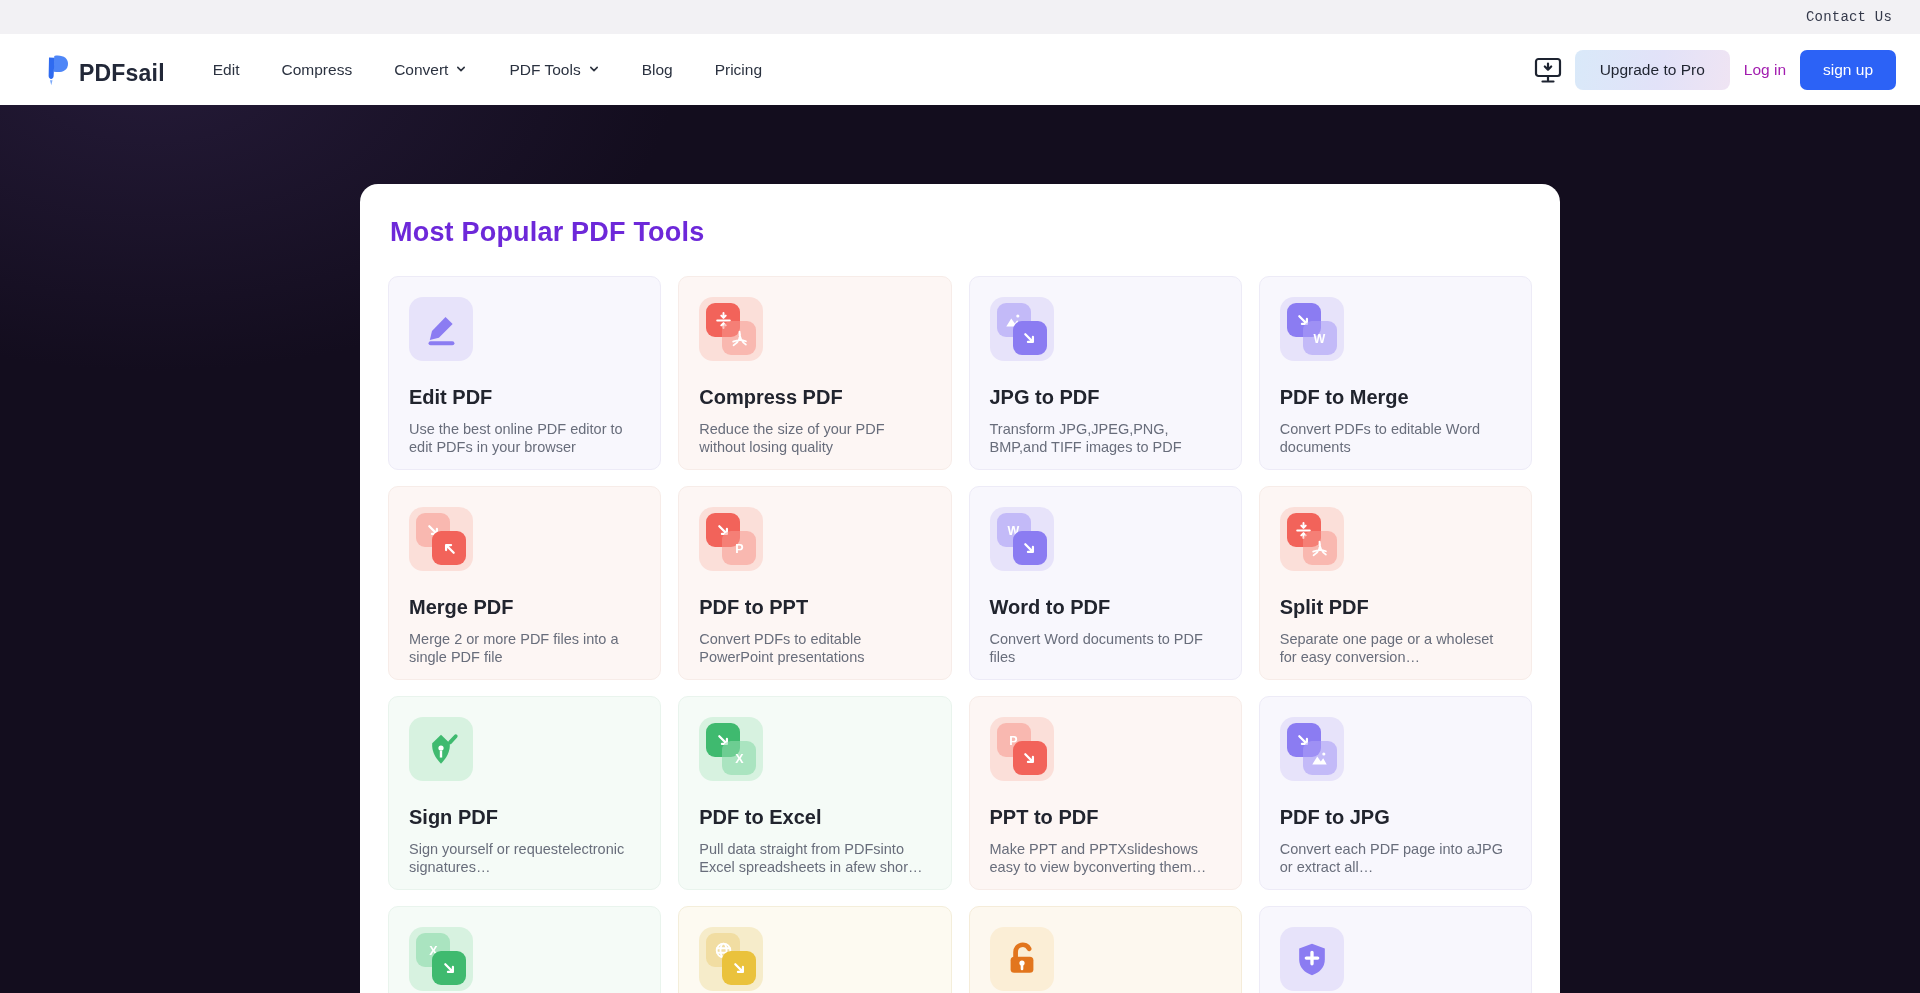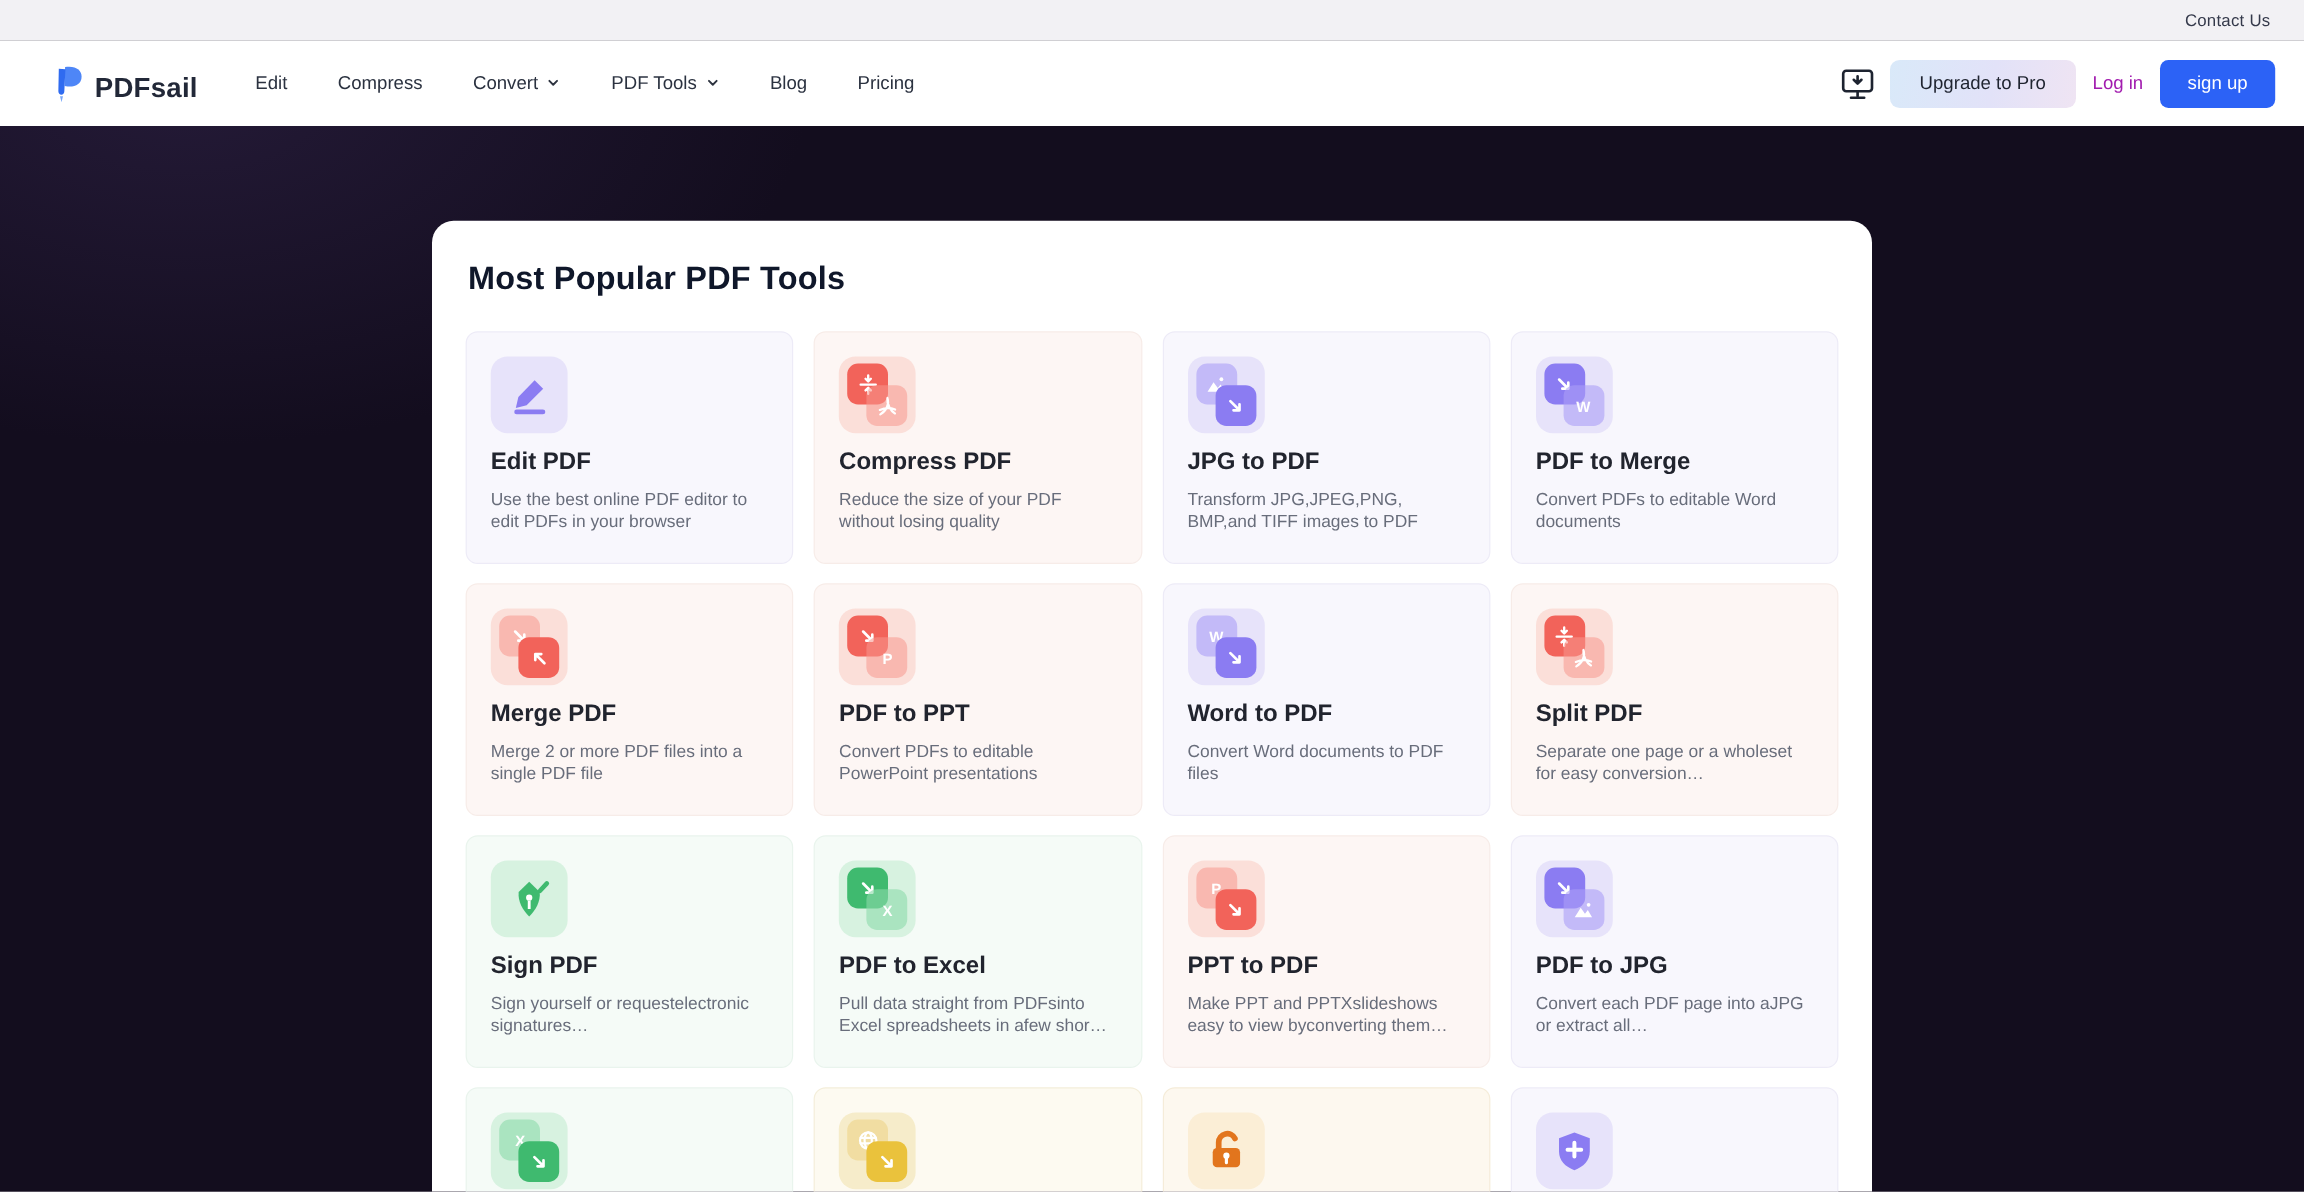--- a/index.html
+++ b/index.html
@@ -1,21 +1,21 @@
 <!DOCTYPE html>
 <html><head>
 <meta charset="utf-8">
 <style>
   * { margin:0; padding:0; box-sizing:border-box; }
   html,body { width:1920px; height:993px; overflow:hidden; }
   body { font-family:"Liberation Sans", sans-serif; background:#130d1e; }
 
   
   .topbar { height:34px; background:#f2f1f4; display:flex; align-items:center; justify-content:flex-end; padding:0 28px; }
-  .topbar span { font-size:14px; color:#34394a; letter-spacing:.2px; cursor:pointer; }
+  .topbar span { font-size:14px; color:#34394a; letter-spacing:.2px; cursor:pointer;font-family:Liberation Mono, monospace; }
 
   
   header { height:71px; background:#ffffff; display:flex; align-items:center; padding:0 24px 0 40px; position:relative; z-index:2; }
   .brand { display:flex; align-items:flex-end; gap:9px; cursor:pointer; }
   .brand-text { font-size:23px; color:#222838; letter-spacing:.2px; }
   .brand-text b { font-weight:700; }
   .brand-text i { font-style:normal; font-weight:600; }
   nav { display:flex; align-items:center; gap:42px; margin-left:48px; }
   .nav-item { display:flex; align-items:flex-start; gap:7px; font-size:15.5px; color:#2b3240; cursor:pointer; }
   .header-right { margin-left:auto; display:flex; align-items:center; gap:12px; }
@@ -23,30 +23,30 @@
   .btn-upgrade { border:none; cursor:pointer; font-family:inherit; font-size:15.5px; color:#1f2430; font-weight:500;
       padding:11px 25px; border-radius:8px;
       background:linear-gradient(100deg,#d9e9f9 0%,#e2e2f8 55%,#efe4f3 100%); }
   .link-login { font-size:15.5px; color:#a21caf; cursor:pointer; padding:0 2px; }
   .btn-signup { border:none; cursor:pointer; font-family:inherit; font-size:15.5px; color:#ffffff;
       padding:11px 23px; border-radius:7px; background:#2c62f6; }
 
   
   main { height:888px; background:radial-gradient(900px 520px at 8% -4%, #241a37 0%, #130d1e 58%); padding-top:79px; }
   .panel { width:1200px; margin:0 auto; background:#ffffff; border-radius:18px; padding:30px 28px; min-height:840px; }
-  .panel h2 { font-size:27px; line-height:36px; font-weight:700; color:#0f172a; margin:0 0 26px 2px; letter-spacing:.2px; }
+  .panel h2 { font-size:27px; line-height:36px; font-weight:700; color:#6d28d9; margin:0 0 26px 2px; letter-spacing:.2px; }
 
   .grid { display:grid; grid-template-columns:repeat(4,1fr); column-gap:17px; row-gap:16px; }
   .card { height:194px; border-radius:10px; padding:20px; cursor:pointer; border:1px solid transparent; }
   .card.f-purple { background:#f8f7fd; border-color:#edebf7; }
   .card.f-red    { background:#fdf6f4; border-color:#f7ece8; }
   .card.f-green  { background:#f5fbf7; border-color:#e9f4ed; }
   .card.f-yellow { background:#fdfaf1; border-color:#f4eeda; }
   .card.f-orange { background:#fdf8ef; border-color:#f5ecd9; }
-  .card-title { font-size:20px; line-height:24px; font-weight:700; color:#21242e; margin-top:12px; }
+  .card-title { font-size:20px; line-height:24px; font-weight:700; color:#21242e; margin-top:24px; }
   .card-desc { font-size:14.5px; line-height:18px; color:#686d7b; margin-top:11px; max-width:232px; }
 
   
   .icon-tile { width:64px; height:64px; border-radius:14px; position:relative; }
   .t-purple { background:#e7e3fa; } .t-red { background:#fbdfd9; }
   .t-green  { background:#d7f2e0; } .t-yellow { background:#f6ecca; }
   .t-orange { background:#fbeed6; }
   .duo-sq { position:absolute; width:34px; height:34px; border-radius:9px; display:flex; align-items:center; justify-content:center; }
   .duo-a { left:7px; top:6px; z-index:1; } .duo-b { right:7px; bottom:6px; z-index:2; }
   .duo-sq svg { width:21px; height:21px; }

